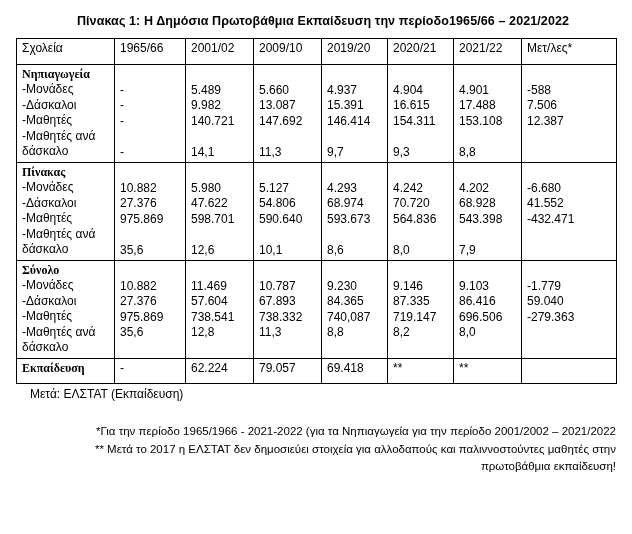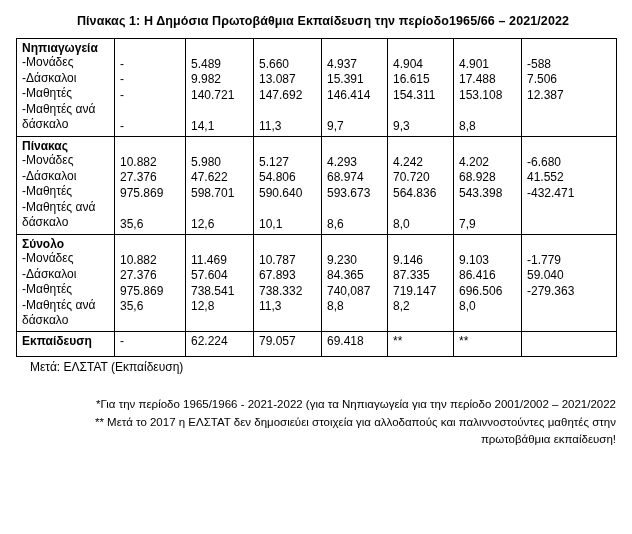--- a/index.html
+++ b/index.html
@@ -43,20 +43,21 @@
     text-align: left;
   }
   .head td {
     height: 21px;
     font-size: 12px;
     padding-top: 4px;
     padding-bottom: 3px;
   }
   .grp-title {
     font-weight: bold;
+    font-family: Liberation Serif, serif;
   }
   .cell-lines {
     line-height: 15.5px;
     white-space: pre-line;
   }
   .block td {
     border-bottom: 1px solid #000;
     border-top: 1px solid #000;
   }
   .last-row td {
@@ -96,20 +97,30 @@
       <col style="width:98px">
       <col style="width:71px">
       <col style="width:68px">
       <col style="width:68px">
       <col style="width:66px">
       <col style="width:66px">
       <col style="width:68px">
       <col style="width:95px">
     </colgroup>
     <tbody>
+      <tr class="head">
+        <td>Σχολεία</td>
+        <td>1965/66</td>
+        <td>2001/02</td>
+        <td>2009/10</td>
+        <td>2019/20</td>
+        <td>2020/21</td>
+        <td>2021/22</td>
+        <td>Μετ/λες*</td>
+      </tr>
 
       <tr class="block">
         <td>
           <div class="grp-title">Νηπιαγωγεία</div>
           <div class="cell-lines">-Μονάδες
 -Δάσκαλοι
 -Μαθητές
 -Μαθητές ανά δάσκαλο</div>
         </td>
         <td>

